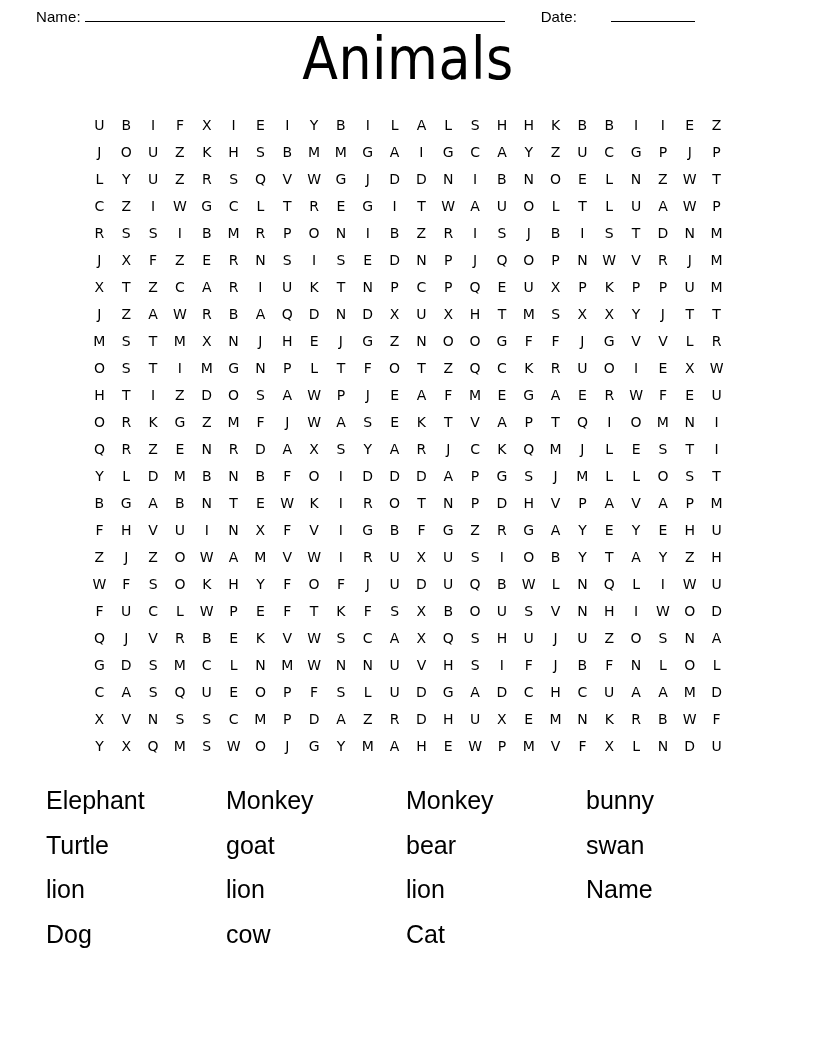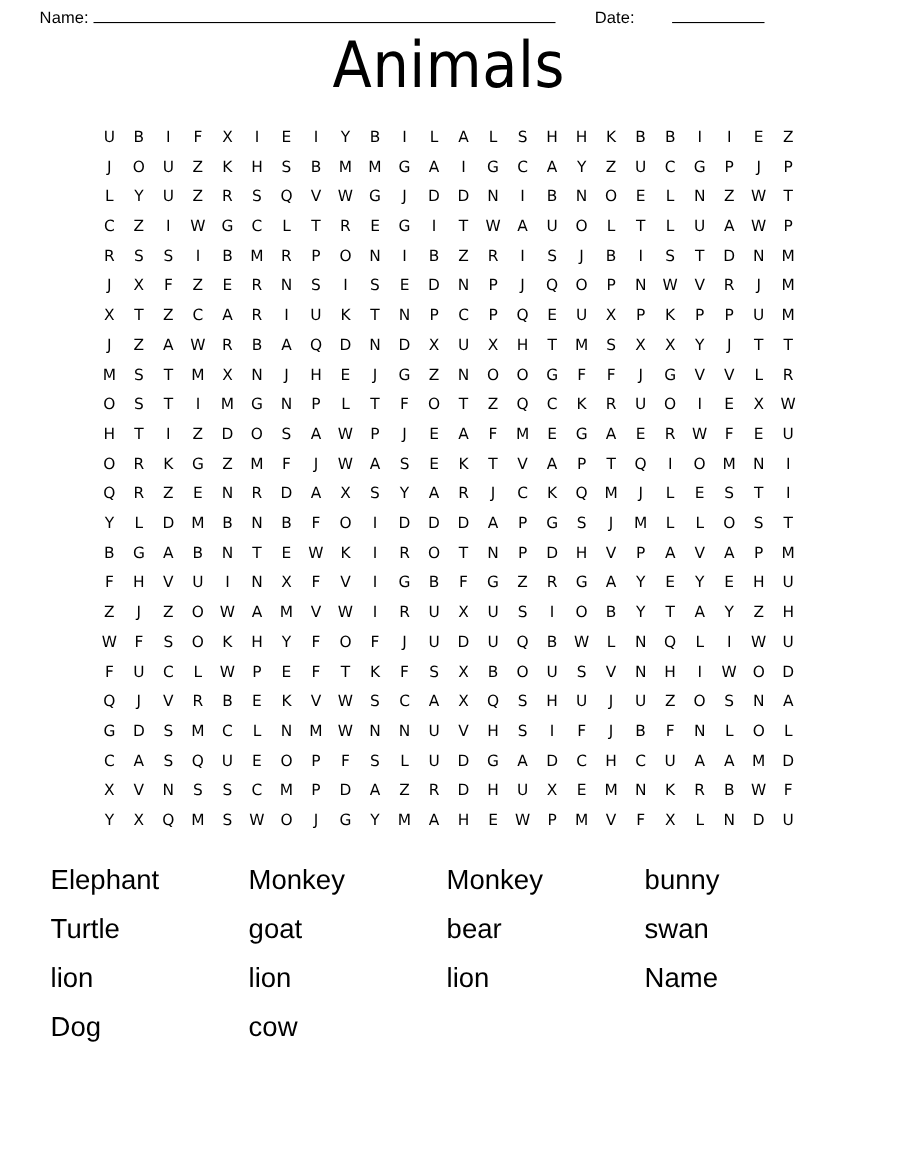--- a/index.html
+++ b/index.html
@@ -705,13 +705,14 @@
     <div class="word">Turtle</div>
     <div class="word">goat</div>
     <div class="word">bear</div>
     <div class="word">swan</div>
     <div class="word">lion</div>
     <div class="word">lion</div>
     <div class="word">lion</div>
     <div class="word">Name</div>
     <div class="word">Dog</div>
     <div class="word">cow</div>
+    <div class="word">Cat</div>
   </div>
 
 </body></html>

